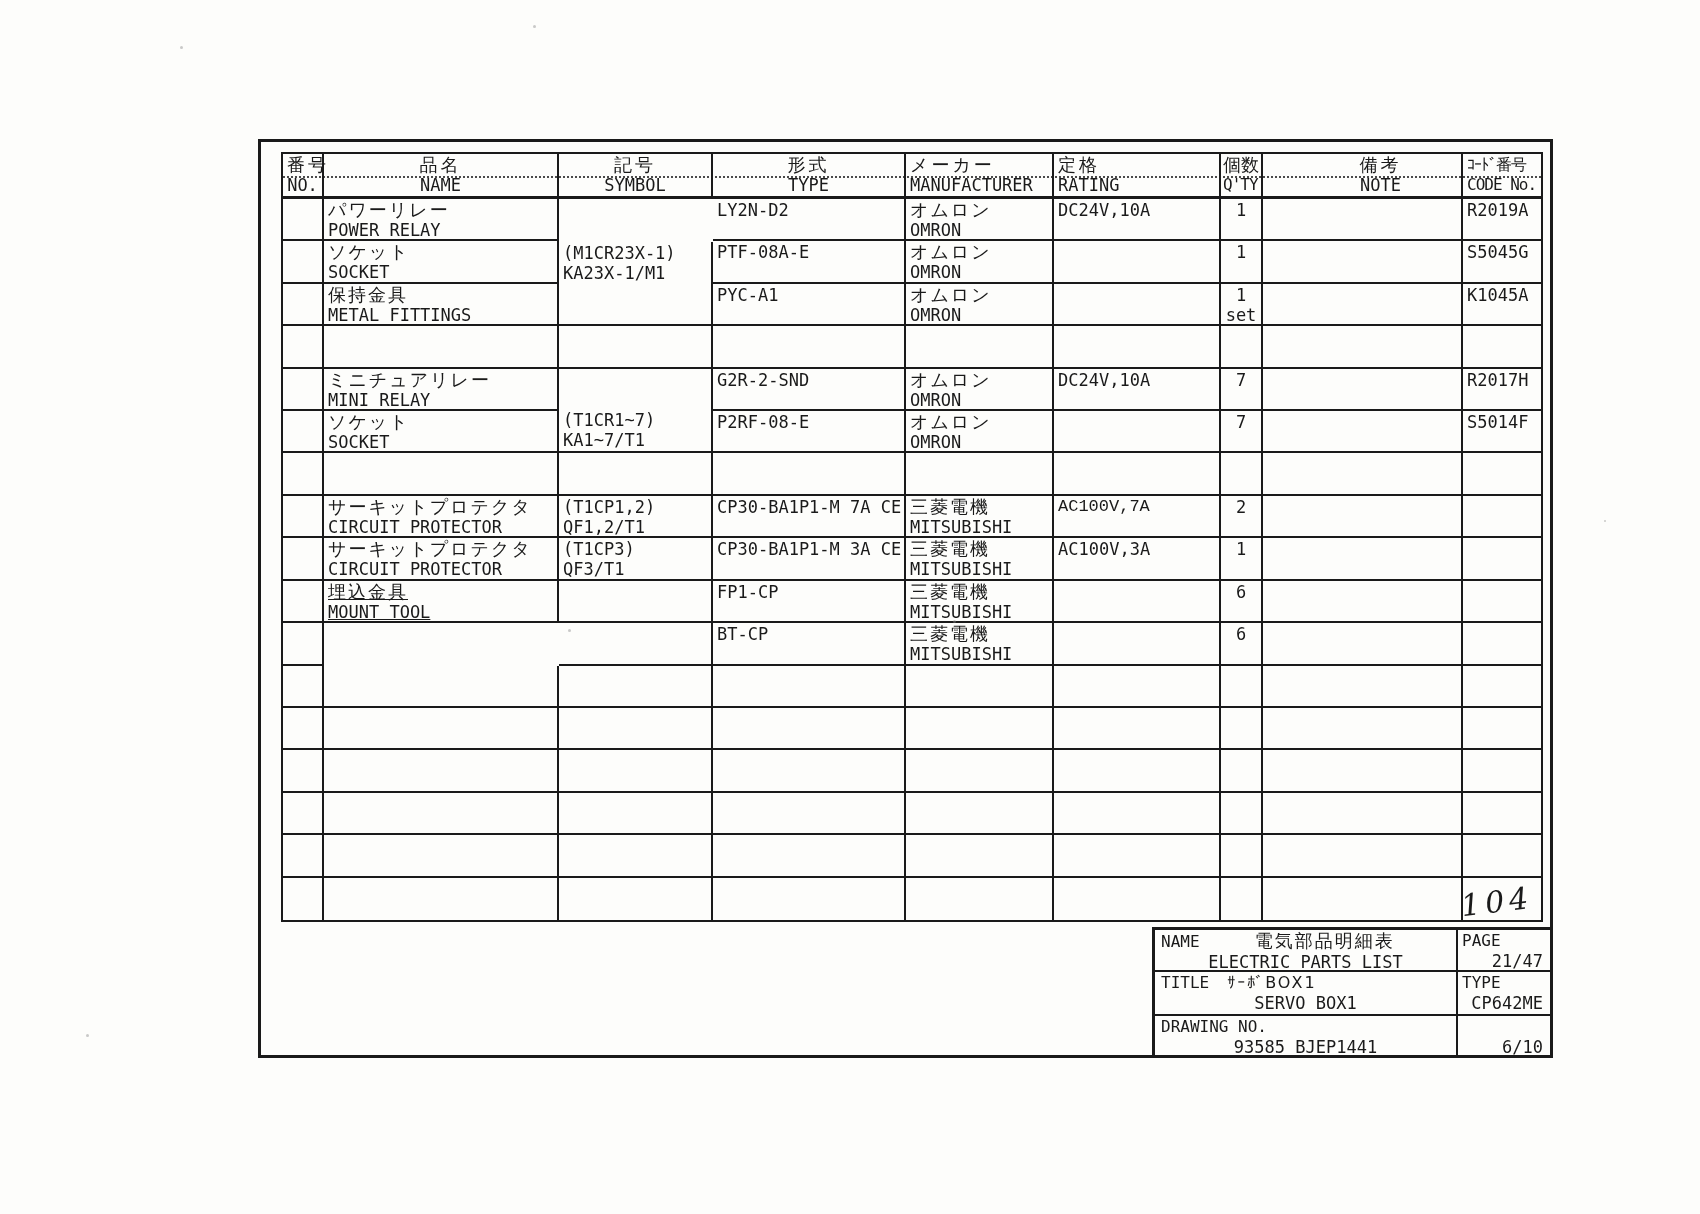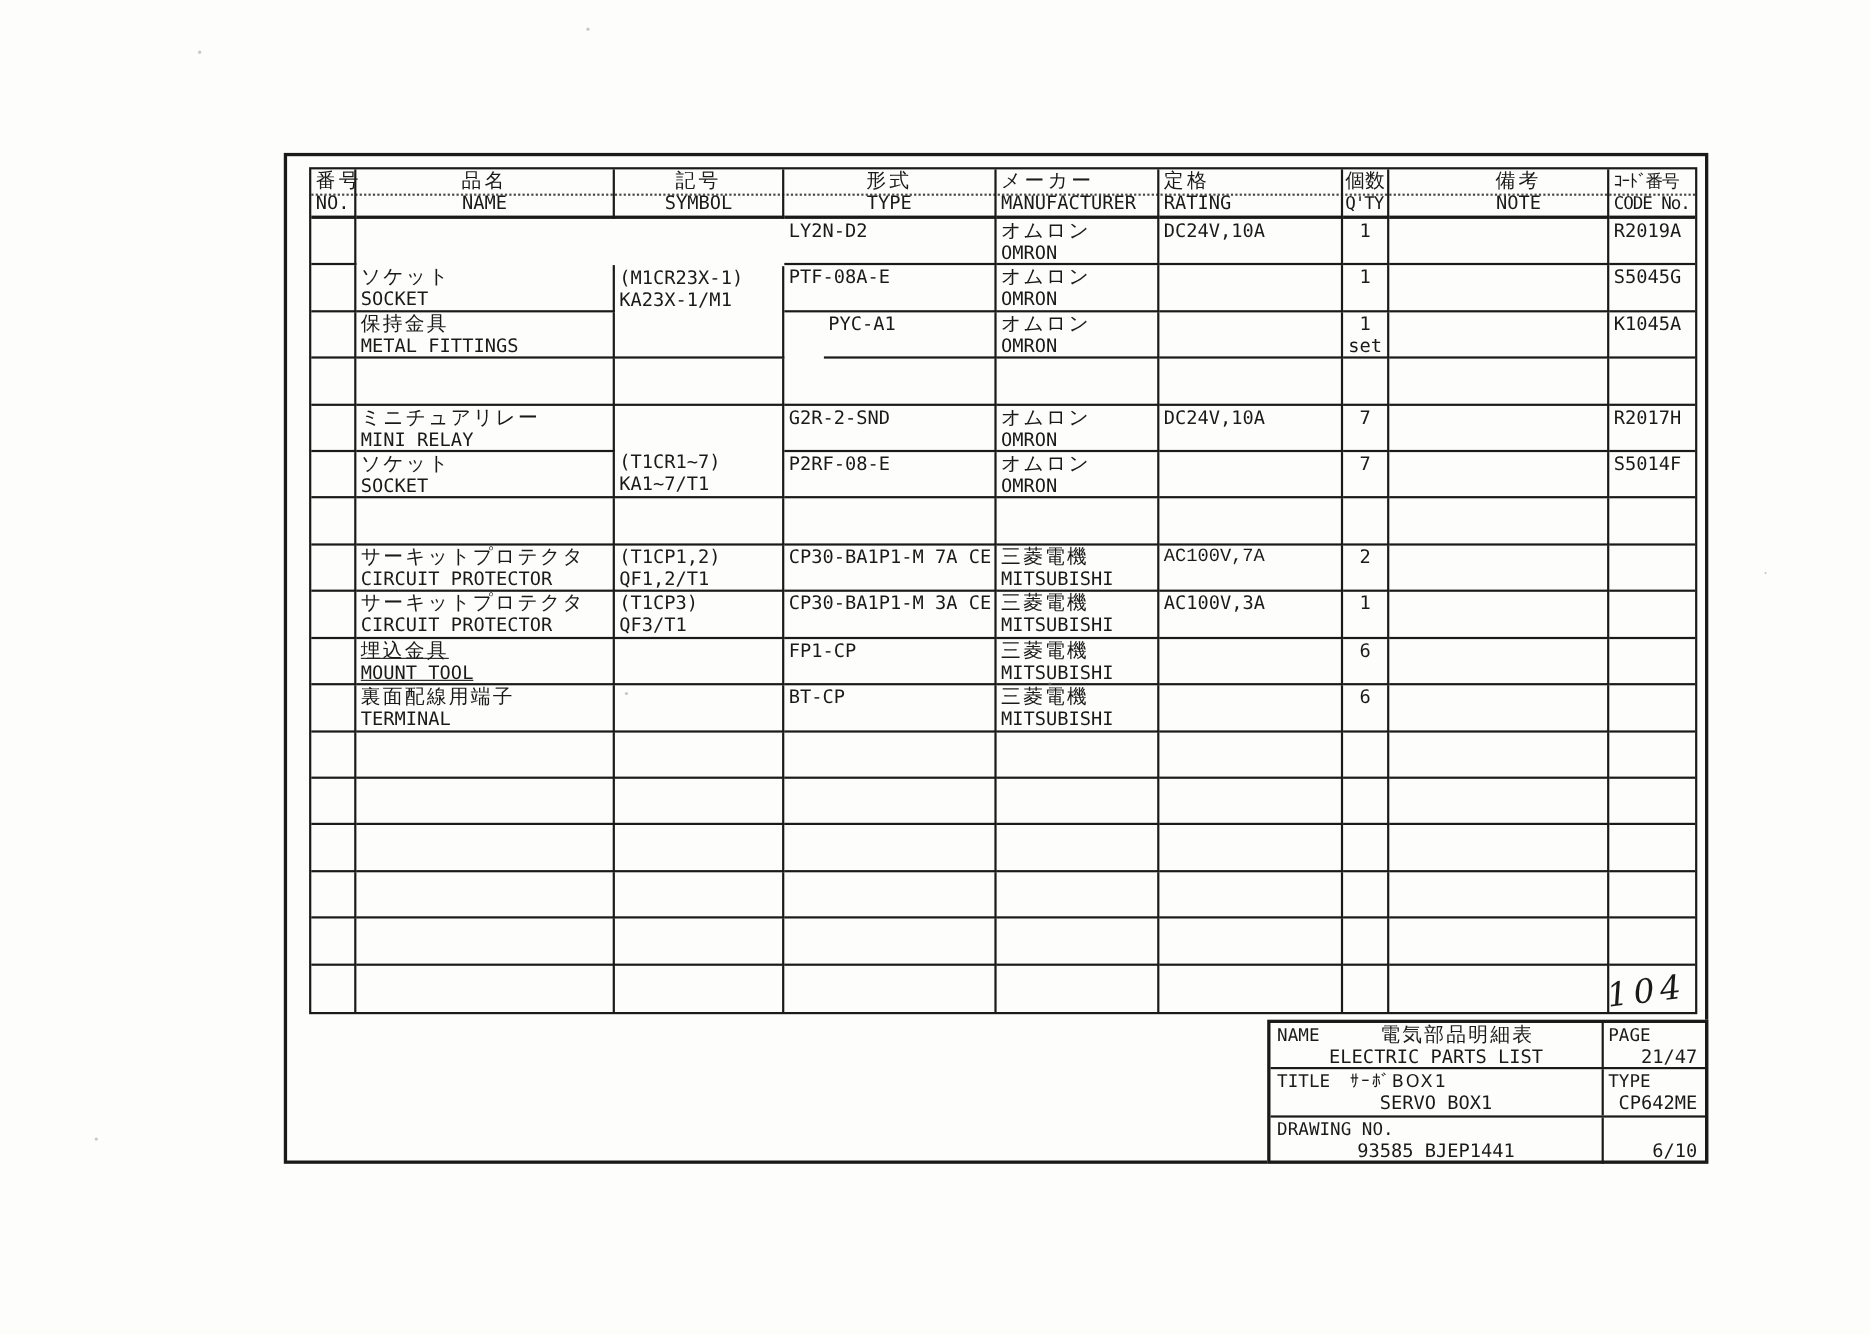--- a/index.html
+++ b/index.html
@@ -115,20 +115,24 @@
       </div>
       <div class="cell hcell c-note" style="grid-area: 1 / 8; padding-left: 41px;">
         <div class="line jp">備考</div>
         <div class="line en">NOTE</div>
       </div>
       <div class="cell hcell c-code" style="grid-area: 1 / 9;">
         <div class="line jp">ｺｰﾄﾞ番号</div>
         <div class="line en">CODE No.</div>
       </div>
       <div class="cell c-no" style="grid-area: 2 / 1 / span 1;"></div>
+      <div class="cell c-name" style="grid-area: 2 / 2 / span 1;">
+        <div class="line jp">パワーリレー</div>
+        <div class="line en">POWER RELAY</div>
+      </div>
       <div class="cell c-symbol" style="grid-area: 2 / 3 / span 3; margin-top: 43px;">
         <div class="line en">(M1CR23X-1)</div>
         <div class="line en">KA23X-1/M1</div>
       </div>
       <div class="cell c-type" style="grid-area: 2 / 4 / span 1;">
         <div class="line en">LY2N-D2</div>
       </div>
       <div class="cell c-mfr" style="grid-area: 2 / 5 / span 1;">
         <div class="line jp">オムロン</div>
         <div class="line en">OMRON</div>
@@ -161,21 +165,21 @@
       </div>
       <div class="cell c-note" style="grid-area: 3 / 8 / span 1;"></div>
       <div class="cell c-code" style="grid-area: 3 / 9 / span 1;">
         <div class="line en">S5045G</div>
       </div>
       <div class="cell c-no" style="grid-area: 4 / 1 / span 1;"></div>
       <div class="cell c-name" style="grid-area: 4 / 2 / span 1;">
         <div class="line jp">保持金具</div>
         <div class="line en">METAL FITTINGS</div>
       </div>
-      <div class="cell c-type" style="grid-area: 4 / 4 / span 1; margin-left: 36px;">
+      <div class="cell c-type" style="grid-area: 4 / 4 / span 1;">
         <div class="line en">PYC-A1</div>
       </div>
       <div class="cell c-mfr" style="grid-area: 4 / 5 / span 1;">
         <div class="line jp">オムロン</div>
         <div class="line en">OMRON</div>
       </div>
       <div class="cell c-rating" style="grid-area: 4 / 6 / span 1;"></div>
       <div class="cell c-qty" style="grid-area: 4 / 7 / span 1;">
         <div class="line en">1</div>
         <div class="line en">set</div>
@@ -309,24 +313,20 @@
         <div class="line jp">三菱電機</div>
         <div class="line en">MITSUBISHI</div>
       </div>
       <div class="cell c-rating" style="grid-area: 11 / 6 / span 1;"></div>
       <div class="cell c-qty" style="grid-area: 11 / 7 / span 1;">
         <div class="line en">6</div>
       </div>
       <div class="cell c-note" style="grid-area: 11 / 8 / span 1;"></div>
       <div class="cell c-code" style="grid-area: 11 / 9 / span 1;"></div>
       <div class="cell c-no" style="grid-area: 12 / 1 / span 1;"></div>
-      <div class="cell c-name" style="grid-area: 12 / 2 / span 1;">
-        <div class="line jp">裏面配線用端子</div>
-        <div class="line en">TERMINAL</div>
-      </div>
       <div class="cell c-symbol" style="grid-area: 12 / 3 / span 1;"></div>
       <div class="cell c-type" style="grid-area: 12 / 4 / span 1;">
         <div class="line en">BT-CP</div>
       </div>
       <div class="cell c-mfr" style="grid-area: 12 / 5 / span 1;">
         <div class="line jp">三菱電機</div>
         <div class="line en">MITSUBISHI</div>
       </div>
       <div class="cell c-rating" style="grid-area: 12 / 6 / span 1;"></div>
       <div class="cell c-qty" style="grid-area: 12 / 7 / span 1;">

